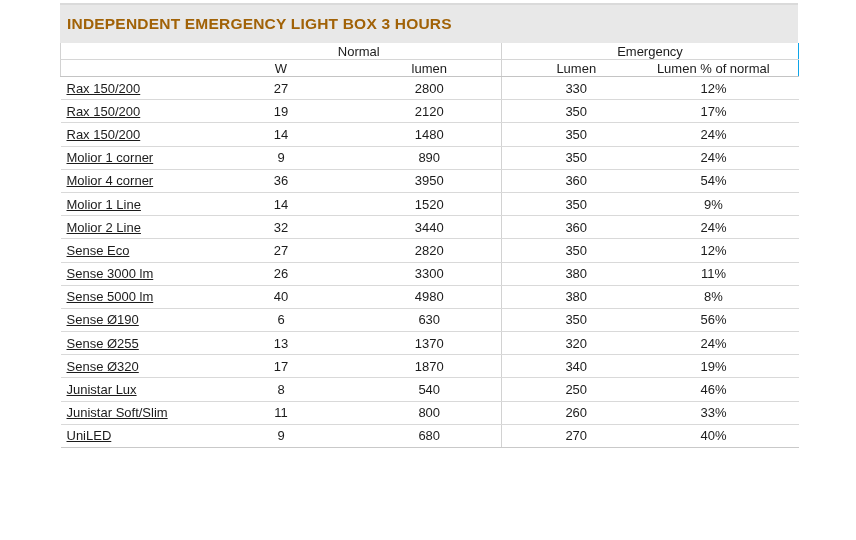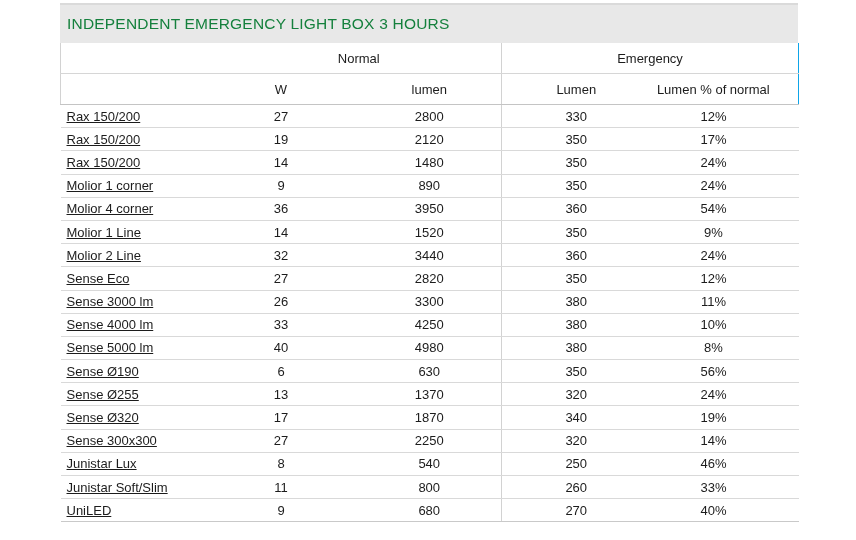--- a/index.html
+++ b/index.html
@@ -20,34 +20,34 @@
     width: 738px;
   }
   .title {
     box-sizing: border-box;
     height: 40px;
     background: #e8e8e8;
     border-top: 2px solid #dadada;
     display: flex;
     align-items: center;
     padding-left: 7px;
-    font-weight: 400;
+    font-weight: 700;
     font-size: 15.5px;
     letter-spacing: 0.2px;
-    color: #15803d;
+    color: #a16207;
   }
   table {
     border-collapse: collapse;
     table-layout: fixed;
     width: 738px;
     font-size: 13px;
   }
   th { font-weight: 400; padding: 0; }
   td { padding: 0; }
-  thead th { height: 30px; text-align: center; }
+  thead th { height: 16px; text-align: center; }
   thead tr.grp-row th { border-bottom: 1px solid #d6d6d6; }
   thead tr.col-row th { border-bottom: 1px solid #c4c4c4; }
   thead th.edge-l { border-left: 1px solid #d2d2d2; }
   thead th.edge-r { border-right: 1px solid #0ea5e9; }
   .sep-l { border-left: 1px solid #d2d2d2; }
   tbody td {
     height: 22.2px;
     border-bottom: 1px solid #d9d9d9;
     text-align: center;
     white-space: nowrap;
@@ -144,27 +144,20 @@
             <td class="c4">12%</td>
           </tr>
           <tr>
             <td class="c0">Sense 3000 lm</td>
             <td class="c1">26</td>
             <td class="c2">3300</td>
             <td class="c3 sep-l">380</td>
             <td class="c4">11%</td>
           </tr>
           <tr>
-            <td class="c0">Sense 4000 lm</td>
-            <td class="c1">33</td>
-            <td class="c2">4250</td>
-            <td class="c3 sep-l">380</td>
-            <td class="c4">10%</td>
-          </tr>
-          <tr>
             <td class="c0">Sense 5000 lm</td>
             <td class="c1">40</td>
             <td class="c2">4980</td>
             <td class="c3 sep-l">380</td>
             <td class="c4">8%</td>
           </tr>
           <tr>
             <td class="c0">Sense Ø190</td>
             <td class="c1">6</td>
             <td class="c2">630</td>
@@ -177,27 +170,20 @@
             <td class="c2">1370</td>
             <td class="c3 sep-l">320</td>
             <td class="c4">24%</td>
           </tr>
           <tr>
             <td class="c0">Sense Ø320</td>
             <td class="c1">17</td>
             <td class="c2">1870</td>
             <td class="c3 sep-l">340</td>
             <td class="c4">19%</td>
-          </tr>
-          <tr>
-            <td class="c0">Sense 300x300</td>
-            <td class="c1">27</td>
-            <td class="c2">2250</td>
-            <td class="c3 sep-l">320</td>
-            <td class="c4">14%</td>
           </tr>
           <tr>
             <td class="c0">Junistar Lux</td>
             <td class="c1">8</td>
             <td class="c2">540</td>
             <td class="c3 sep-l">250</td>
             <td class="c4">46%</td>
           </tr>
           <tr>
             <td class="c0">Junistar Soft/Slim</td>

